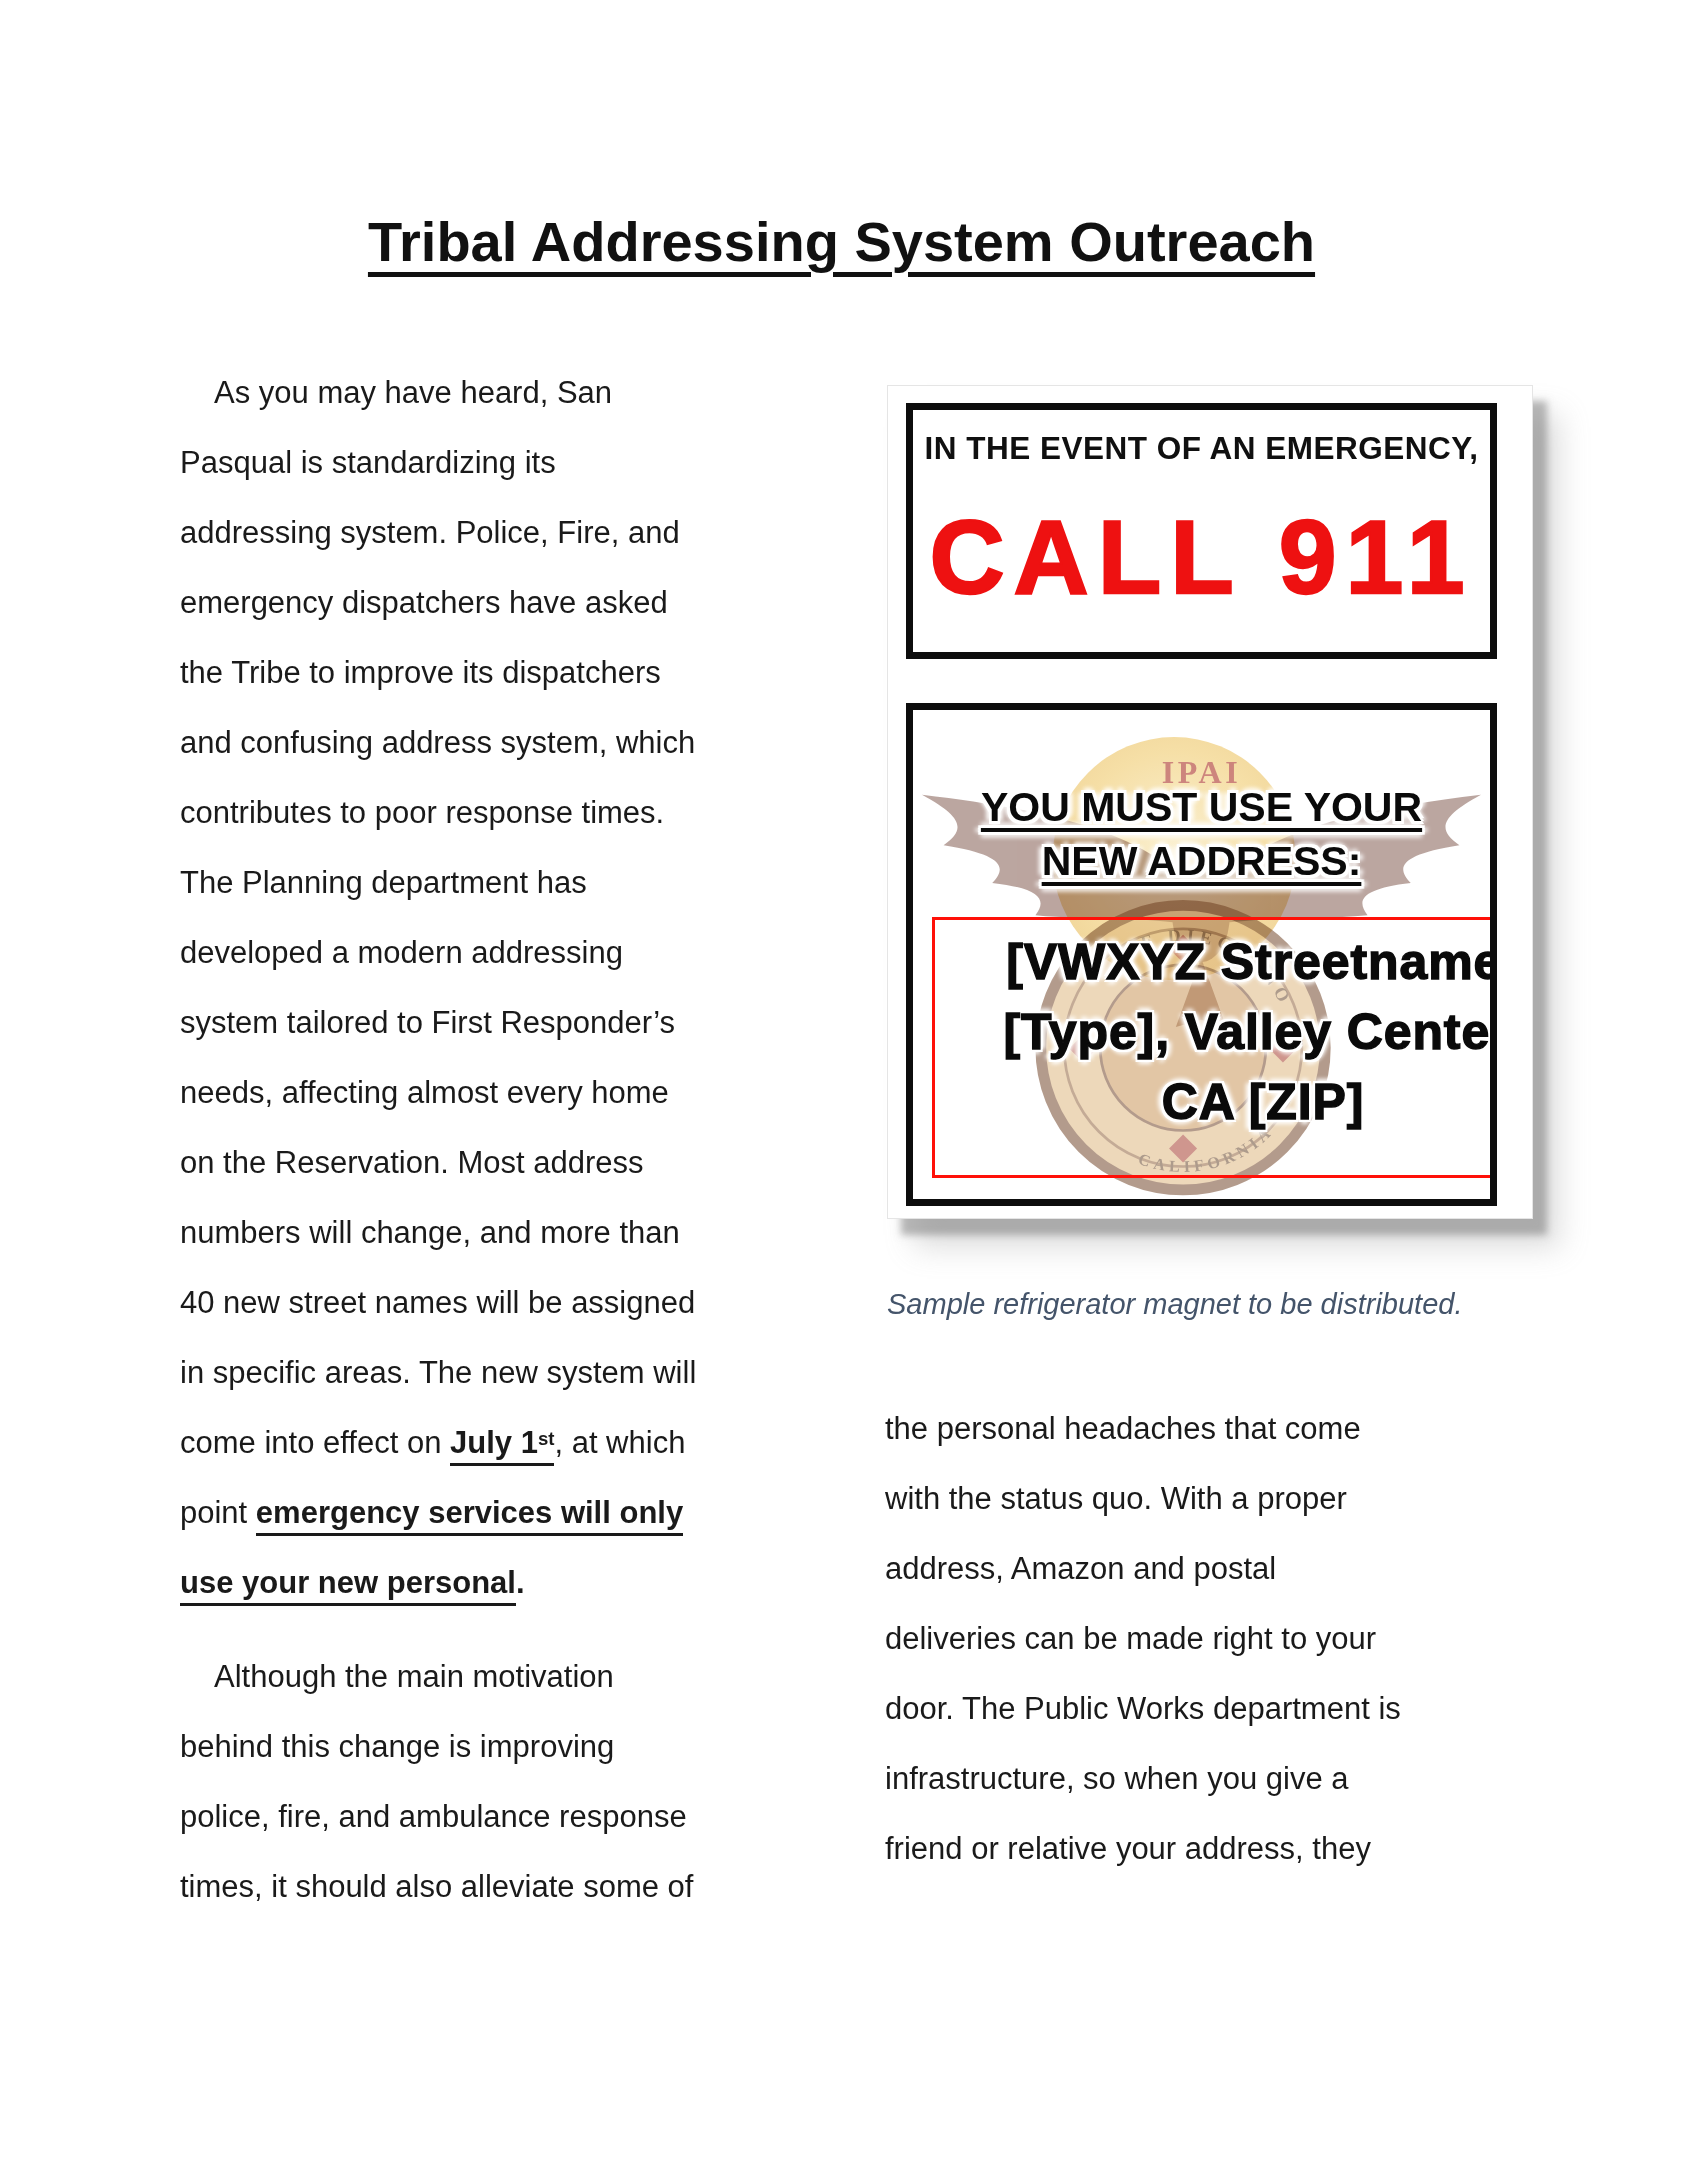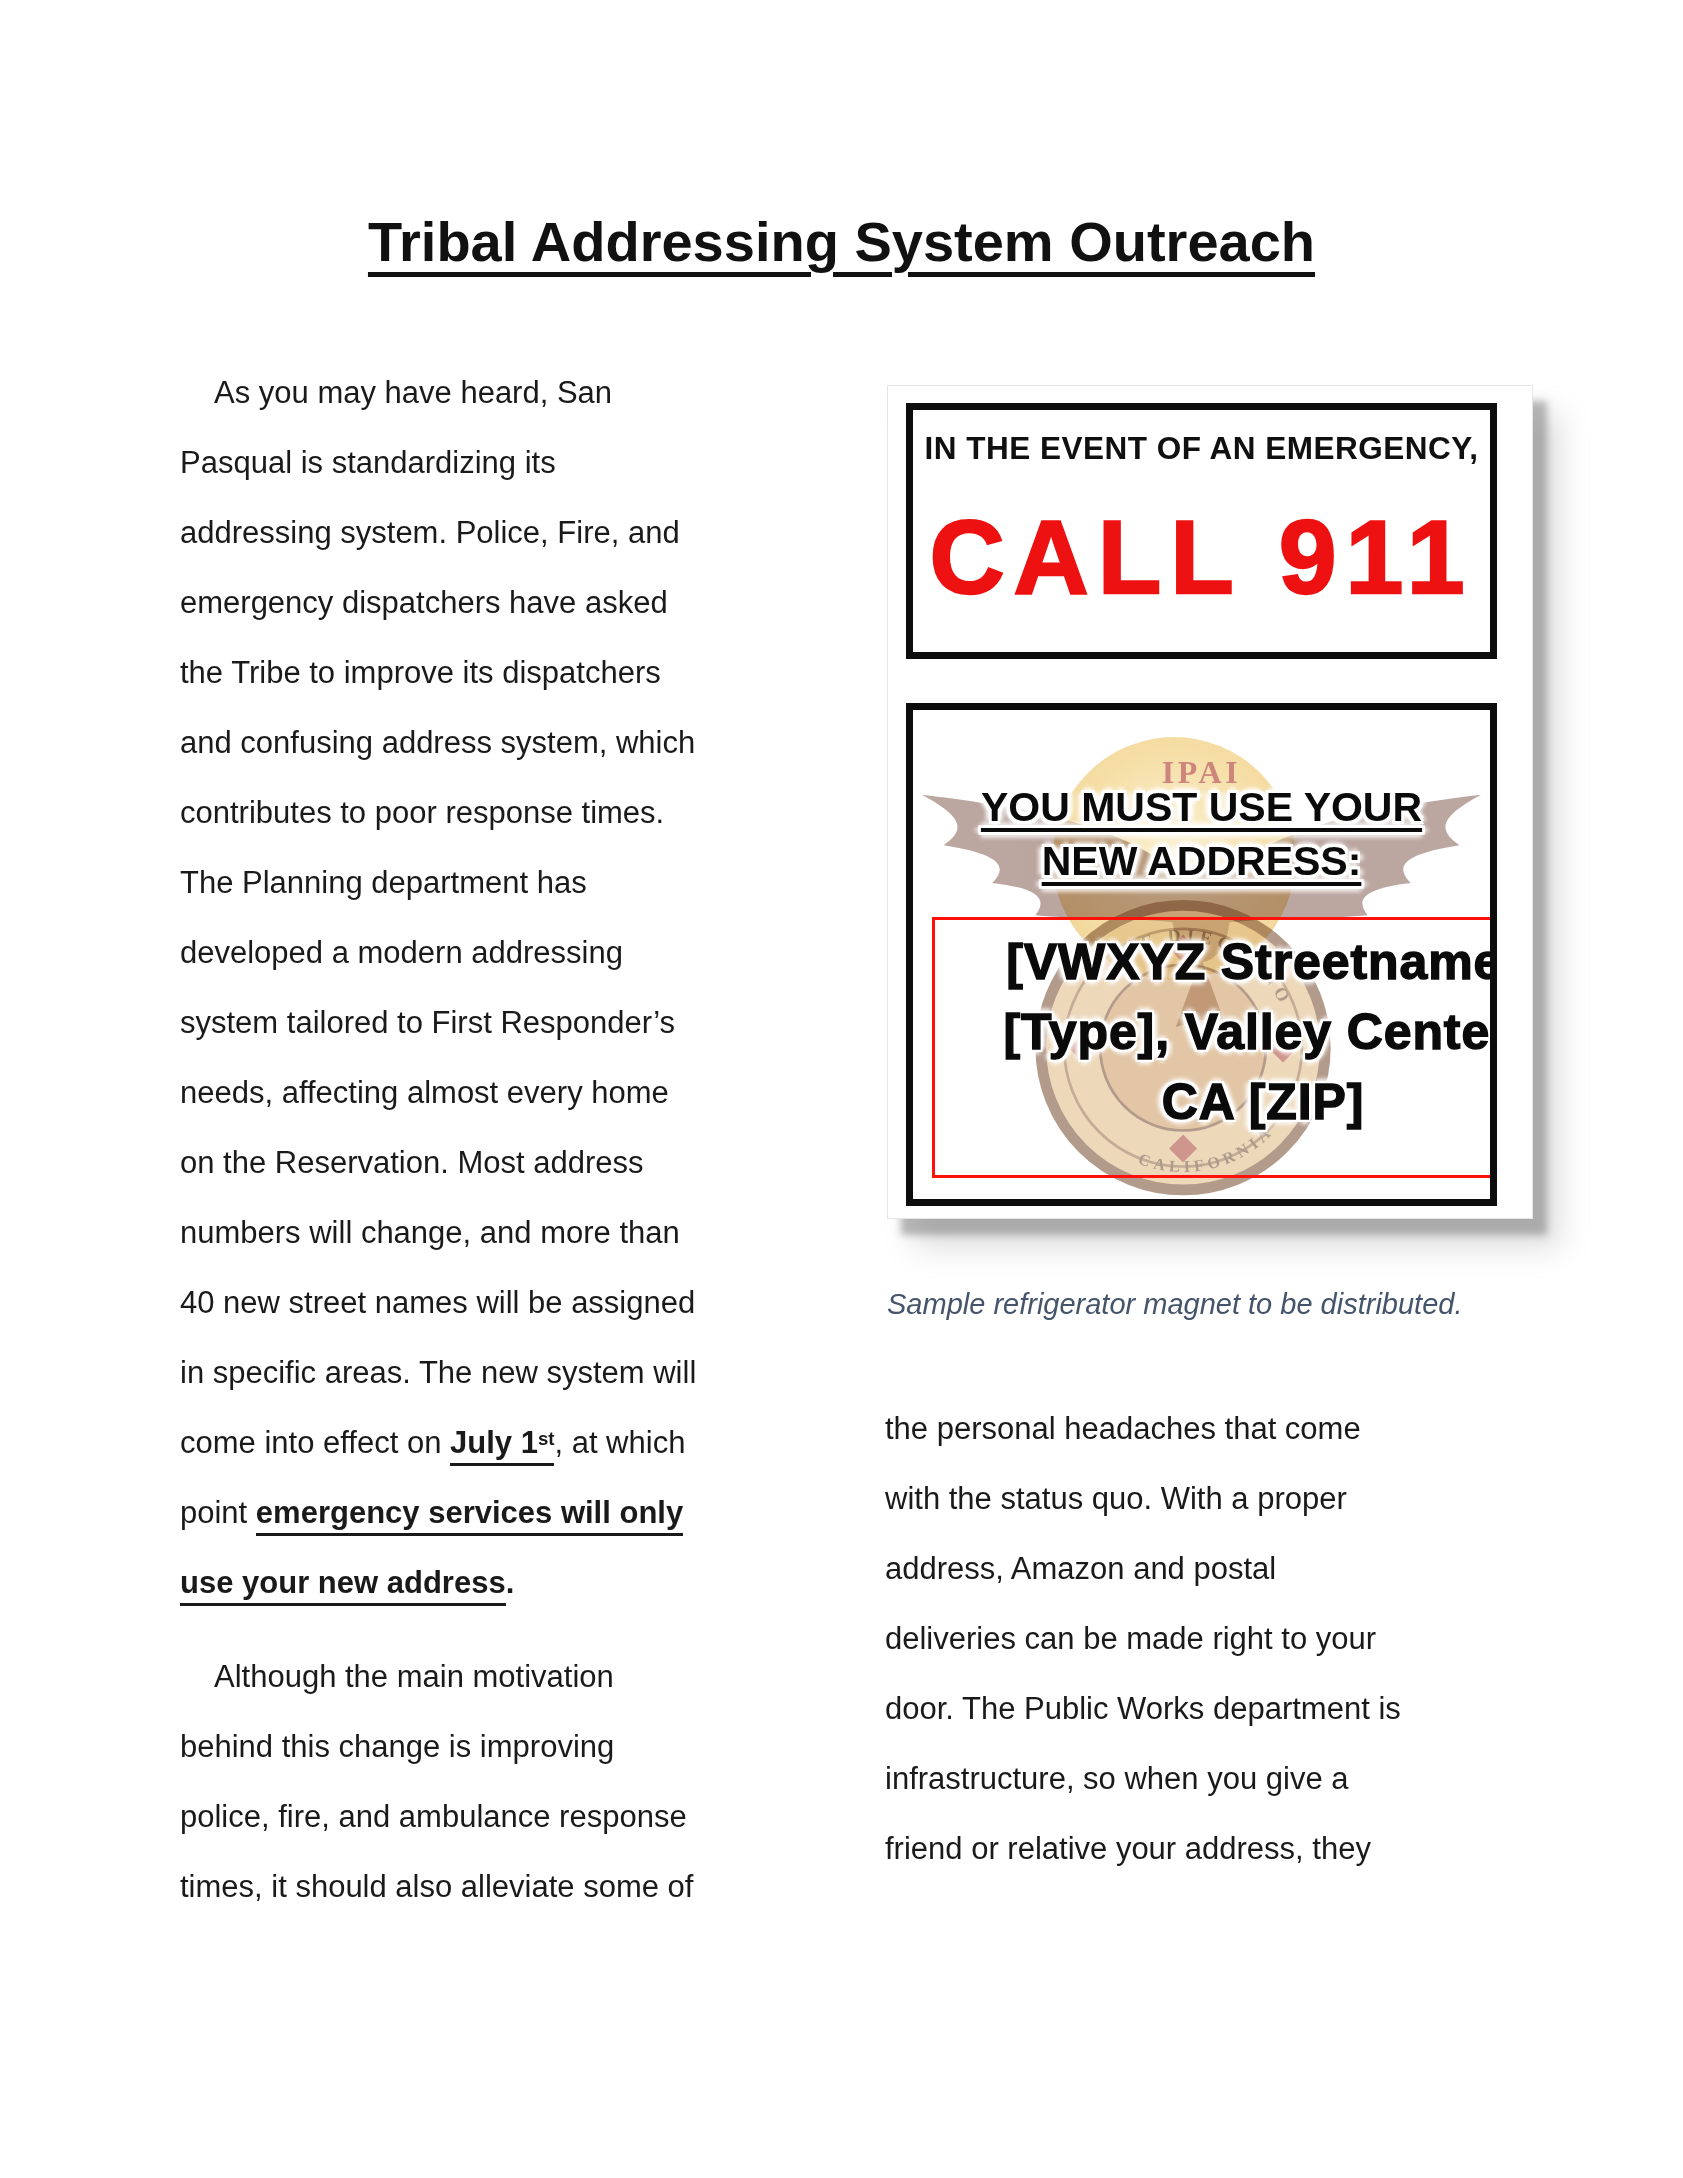--- a/index.html
+++ b/index.html
@@ -74,21 +74,21 @@
     <div class="tline"><span>The Planning department has</span></div>
     <div class="tline"><span>developed a modern addressing</span></div>
     <div class="tline"><span>system tailored to First Responder’s</span></div>
     <div class="tline"><span>needs, affecting almost every home</span></div>
     <div class="tline"><span>on the Reservation. Most address</span></div>
     <div class="tline"><span>numbers will change, and more than</span></div>
     <div class="tline"><span>40 new street names will be assigned</span></div>
     <div class="tline"><span>in specific areas. The new system will</span></div>
     <div class="tline"><span>come into effect on </span><span class="b u">July 1<span class="sup">st</span></span><span>, at which</span></div>
     <div class="tline"><span>point </span><span class="b u">emergency services will only</span></div>
-    <div class="tline"><span class="b u">use your new address</span><span class="b">.</span></div>
+    <div class="tline"><span class="b u">use your new personal</span><span class="b">.</span></div>
     <div class="tline indent para"><span>Although the main motivation</span></div>
     <div class="tline"><span>behind this change is improving</span></div>
     <div class="tline"><span>police, fire, and ambulance response</span></div>
     <div class="tline"><span>times, it should also alleviate some of</span></div>
   </div>
 
 <div class="magnet">
   <div class="mg-box1">
     <div class="mg-box1-line1">IN THE EVENT OF AN EMERGENCY,</div>
     <div class="mg-call911">CALL 911</div>

